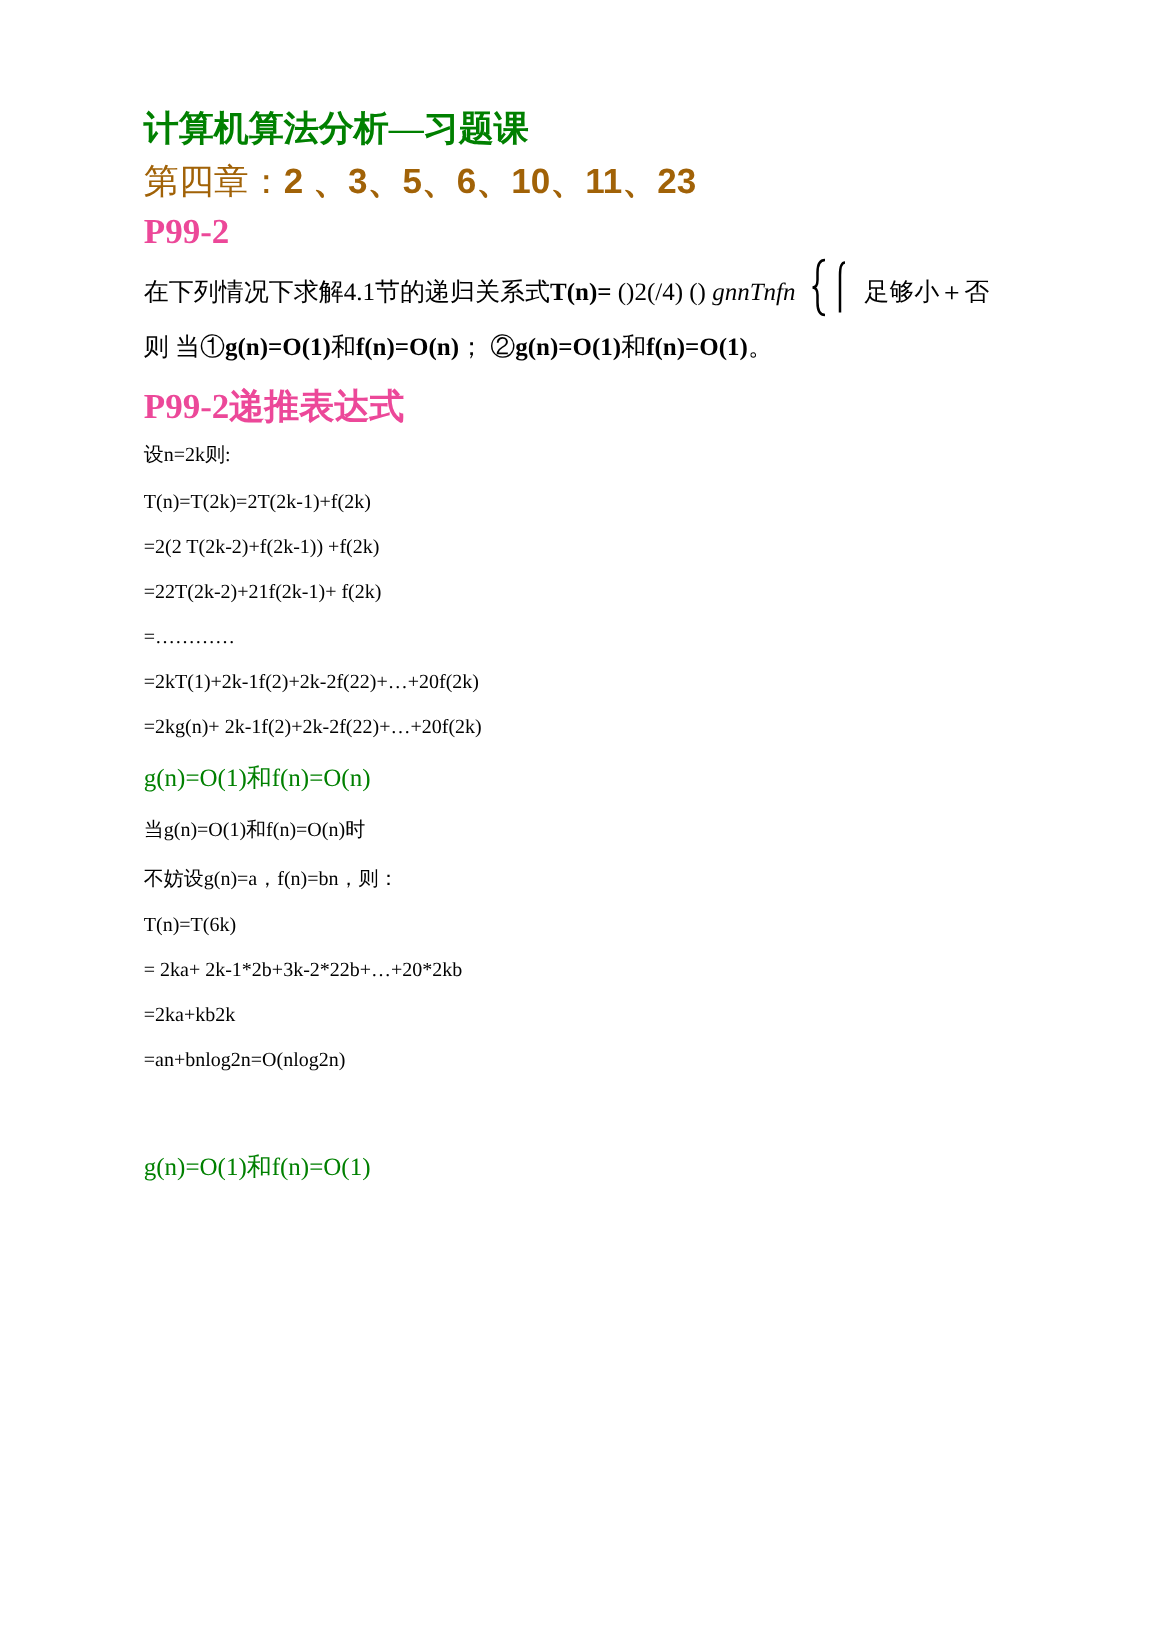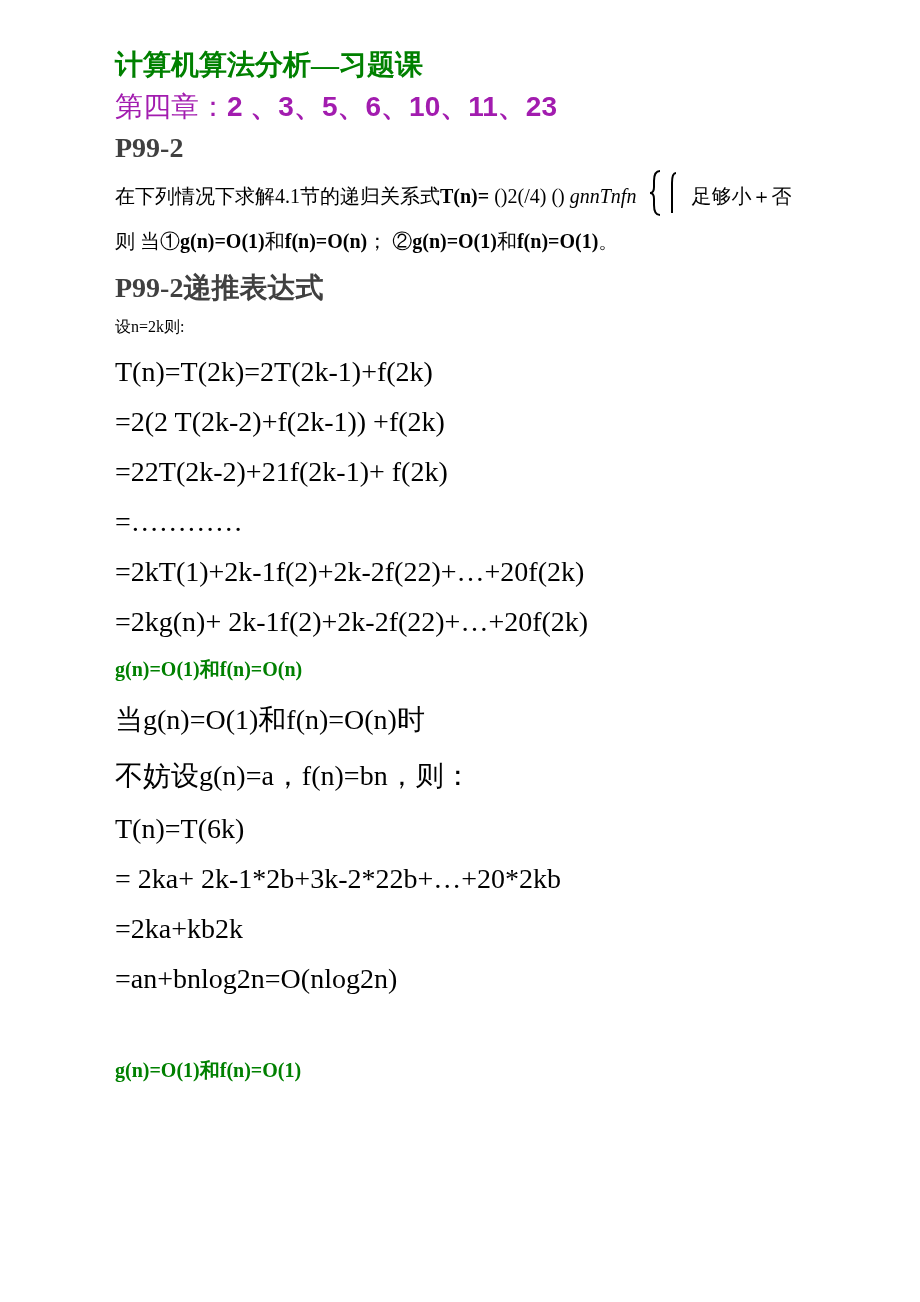--- a/index.html
+++ b/index.html
@@ -3,53 +3,53 @@
 <meta charset="utf-8">
 <style>
   body {
     margin: 0;
     padding: 0;
     background: #ffffff;
     font-family: "SimSun", "宋体", serif;
     width: 920px;
   }
   .page {
-    padding: 46px 115px 40px 115px;
+    padding: 84px 115px 40px 115px;
     box-sizing: border-box;
     color: #000000;
   }
   .title-green {
     color: #008000;
     font-size: 28px;
     font-weight: bold;
     font-family: "SimSun", "宋体", serif;
     margin-bottom: 4px;
   }
   .subtitle {
-    color: #a21caf;
+    color: #a16207;
     font-size: 28px;
     font-family: "SimSun", "宋体", serif;
     margin-bottom: 4px;
   }
   .subtitle b {
     font-family: Arial, "Microsoft YaHei", sans-serif;
     font-weight: bold;
   }
   .section-green {
-    color: #404040;
+    color: #ec4899;
     font-size: 28px;
     font-weight: bold;
     font-family: "Times New Roman", "SimSun", serif;
     margin-top: 6px;
     margin-bottom: 10px;
   }
   .section-green-sm {
     color: #008000;
     font-size: 20px;
-    font-weight: bold;
+    font-weight: normal;
     font-family: "Times New Roman", "SimSun", serif;
     margin-top: 14px;
     margin-bottom: 14px;
   }
   .body-text {
     font-size: 20px;
     line-height: 2.2;
     font-family: "SimSun", "宋体", serif;
   }
   .body-text b {
@@ -63,21 +63,21 @@
     height: 42px;
     width: 50px;
     position: relative;
   }
   .brace svg {
     position: absolute;
     top: -10px;
     left: 0;
   }
   .math-line {
-    font-size: 28px;
+    font-size: 16px;
     font-family: "Times New Roman", "SimSun", serif;
     margin-top: 18px;
     margin-bottom: 18px;
   }
   .math-line-first {
     font-size: 16px;
     font-family: "Times New Roman", "SimSun", serif;
     margin-top: 8px;
     margin-bottom: 18px;
   }

